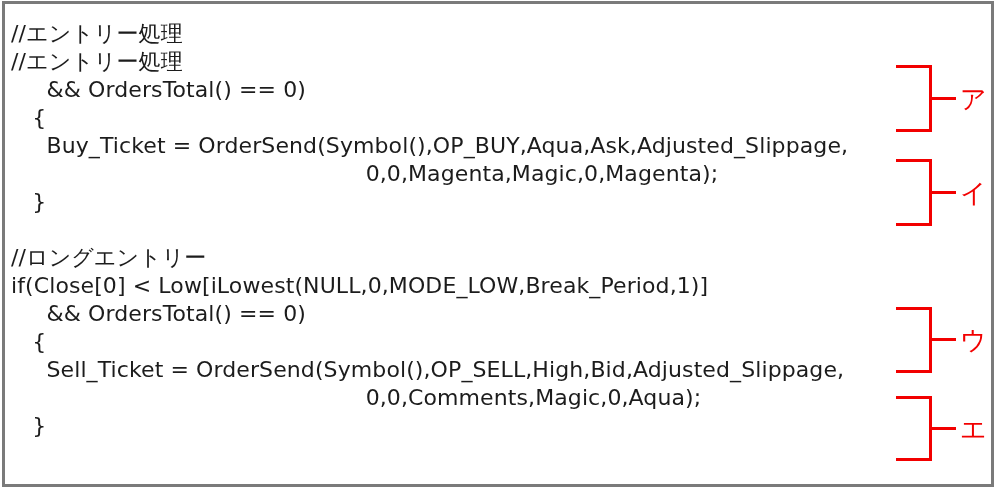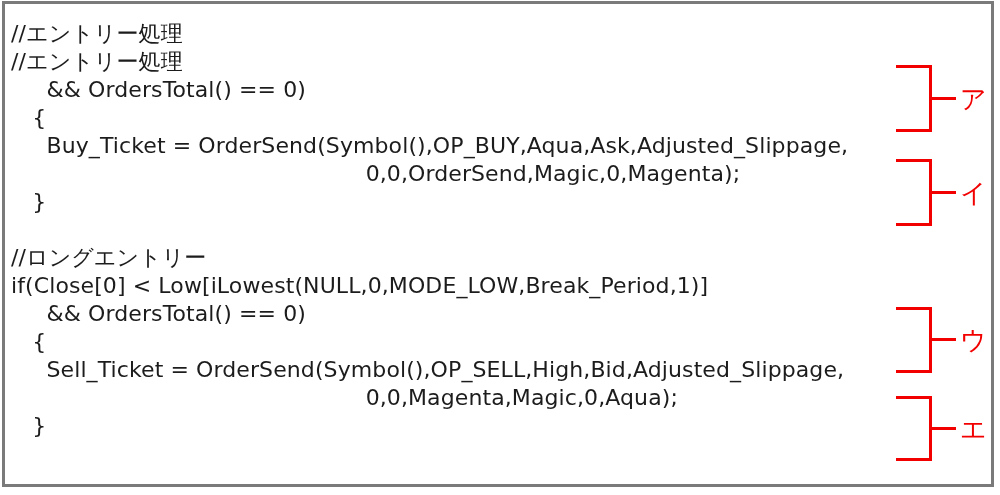--- a/index.html
+++ b/index.html
@@ -82,29 +82,29 @@
 <div class="stage">
 
   <div class="frame"></div>
 
   <div class="code">
     <div class="code-line">//エントリー処理</div>
     <div class="code-line">//エントリー処理</div>
     <div class="code-line">     &amp;&amp; OrdersTotal() == 0)</div>
     <div class="code-line">   {</div>
     <div class="code-line">     Buy_Ticket = OrderSend(Symbol(),OP_BUY,Aqua,Ask,Adjusted_Slippage,</div>
-    <div class="code-line">                                                  0,0,OrderSend,Magic,0,Magenta);</div>
+    <div class="code-line">                                                  0,0,Magenta,Magic,0,Magenta);</div>
     <div class="code-line">   }</div>
     <div class="code-line"></div>
     <div class="code-line">//ロングエントリー</div>
     <div class="code-line">if(Close[0] &lt; Low[iLowest(NULL,0,MODE_LOW,Break_Period,1)]</div>
     <div class="code-line">     &amp;&amp; OrdersTotal() == 0)</div>
     <div class="code-line">   {</div>
     <div class="code-line">     Sell_Ticket = OrderSend(Symbol(),OP_SELL,High,Bid,Adjusted_Slippage,</div>
-    <div class="code-line">                                                  0,0,Magenta,Magic,0,Aqua);</div>
+    <div class="code-line">                                                  0,0,Comments,Magic,0,Aqua);</div>
     <div class="code-line">   }</div>
   </div>
 
   <div class="bracket bk-a">
     <span class="tick"></span>
     <span class="bk-label">ア</span>
   </div>
 
   <div class="bracket bk-i">
     <span class="tick"></span>

